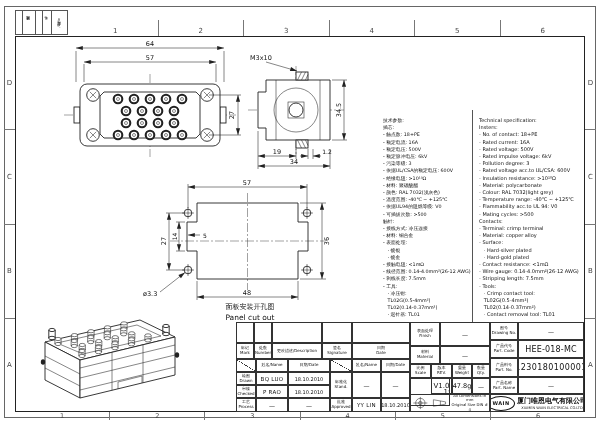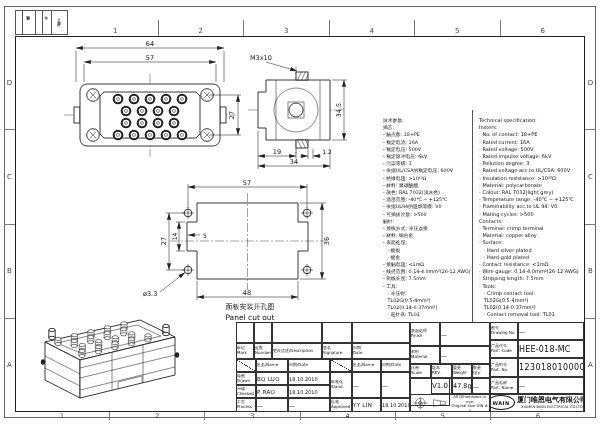--- a/index.html
+++ b/index.html
@@ -29,21 +29,21 @@
   .cs-cell + .cs-cell{border-left:1px solid #555;}
   .rot{writing-mode:vertical-rl;transform:rotate(180deg);font-size:3.5px;line-height:1;color:#333;white-space:nowrap;}
   
   .spec-col{top:117px;font-size:5px;line-height:7.2px;white-space:pre;color:#111;}
   .spec-zh{left:383px;width:89px;font-size:4.8px;}
   .spec-en{left:479px;width:104px;}
   .spec-divider{left:472px;top:110px;width:1px;height:212px;background:#555;}
   
   .tb-outline{left:236px;top:322px;width:348px;height:90px;border:1.5px solid #222;z-index:2;}
   .cell{position:absolute;box-sizing:border-box;border:1px solid #333;display:flex;
-        flex-direction:column;align-items:flex-start;justify-content:center;text-align:center;
+        flex-direction:column;align-items:center;justify-content:center;text-align:center;
         overflow:hidden;background:transparent;z-index:2;}
   .lab{font-size:4px;line-height:1.15;color:#111;white-space:nowrap;}
   .v-dash{font-size:6px;} .v-name{font-size:5.5px;letter-spacing:.3px;} .v-date{font-size:5px;}
   .v-scale{font-size:7px;} .v-code{font-size:8px;letter-spacing:.2px;} .v-pn{font-size:8px;letter-spacing:.4px;}
   .diag{background:linear-gradient(to top right,transparent 48.5%,#333 48.5%,#333 51.5%,transparent 51.5%);}
   .cell-row{flex-direction:row;gap:2px;}
   .notes-txt{font-size:3.8px;line-height:1.25;color:#111;text-align:center;}
   .logo-oval{width:26px;height:13px;border:1.2px solid #111;border-radius:50%;
         display:flex;align-items:center;justify-content:center;font-size:5px;font-weight:bold;
         letter-spacing:.5px;flex:none;}

